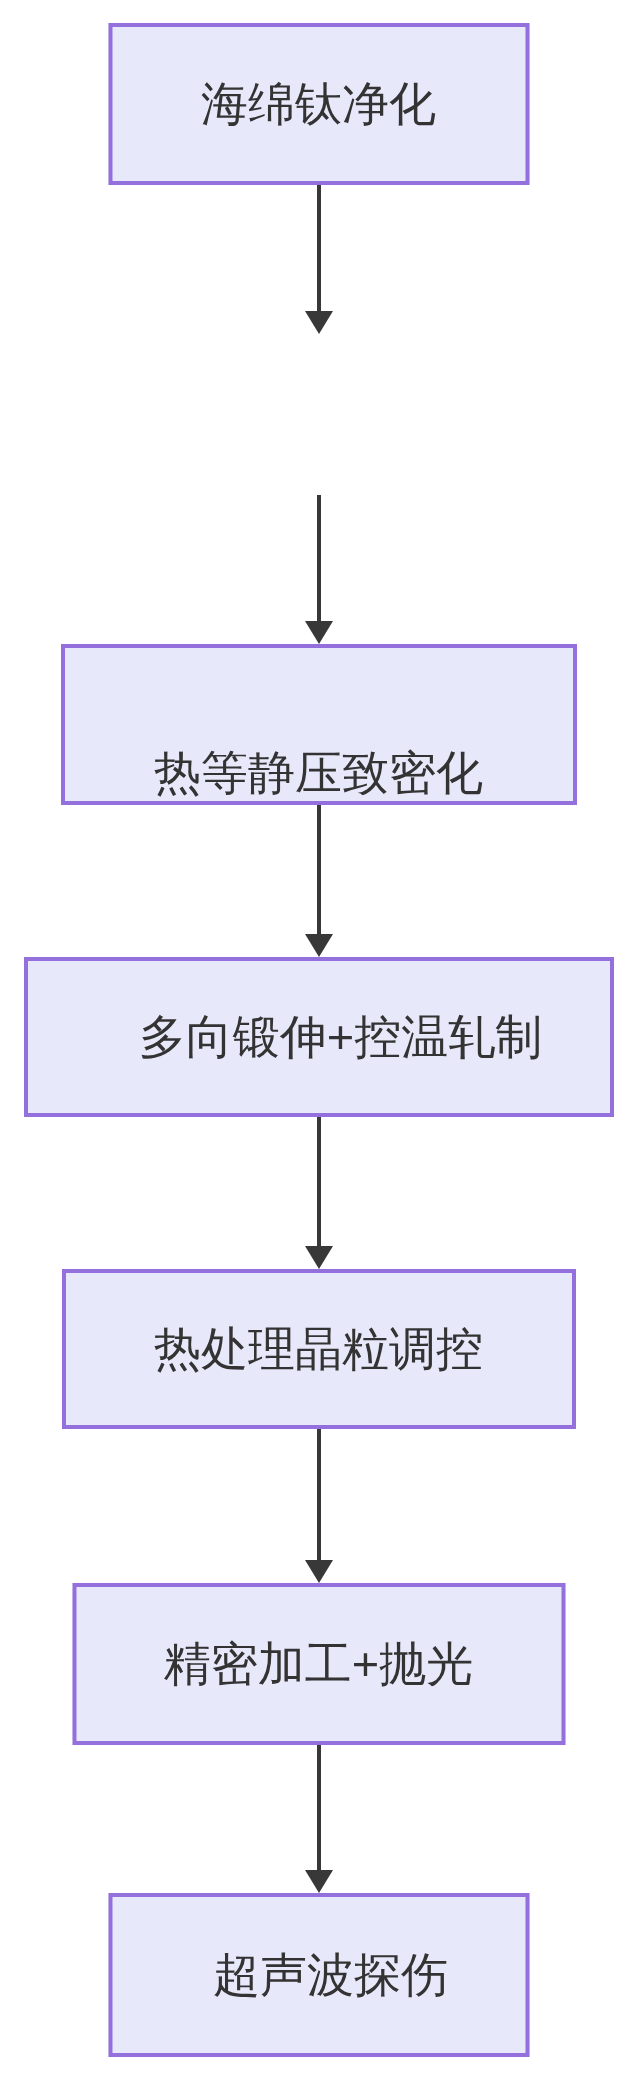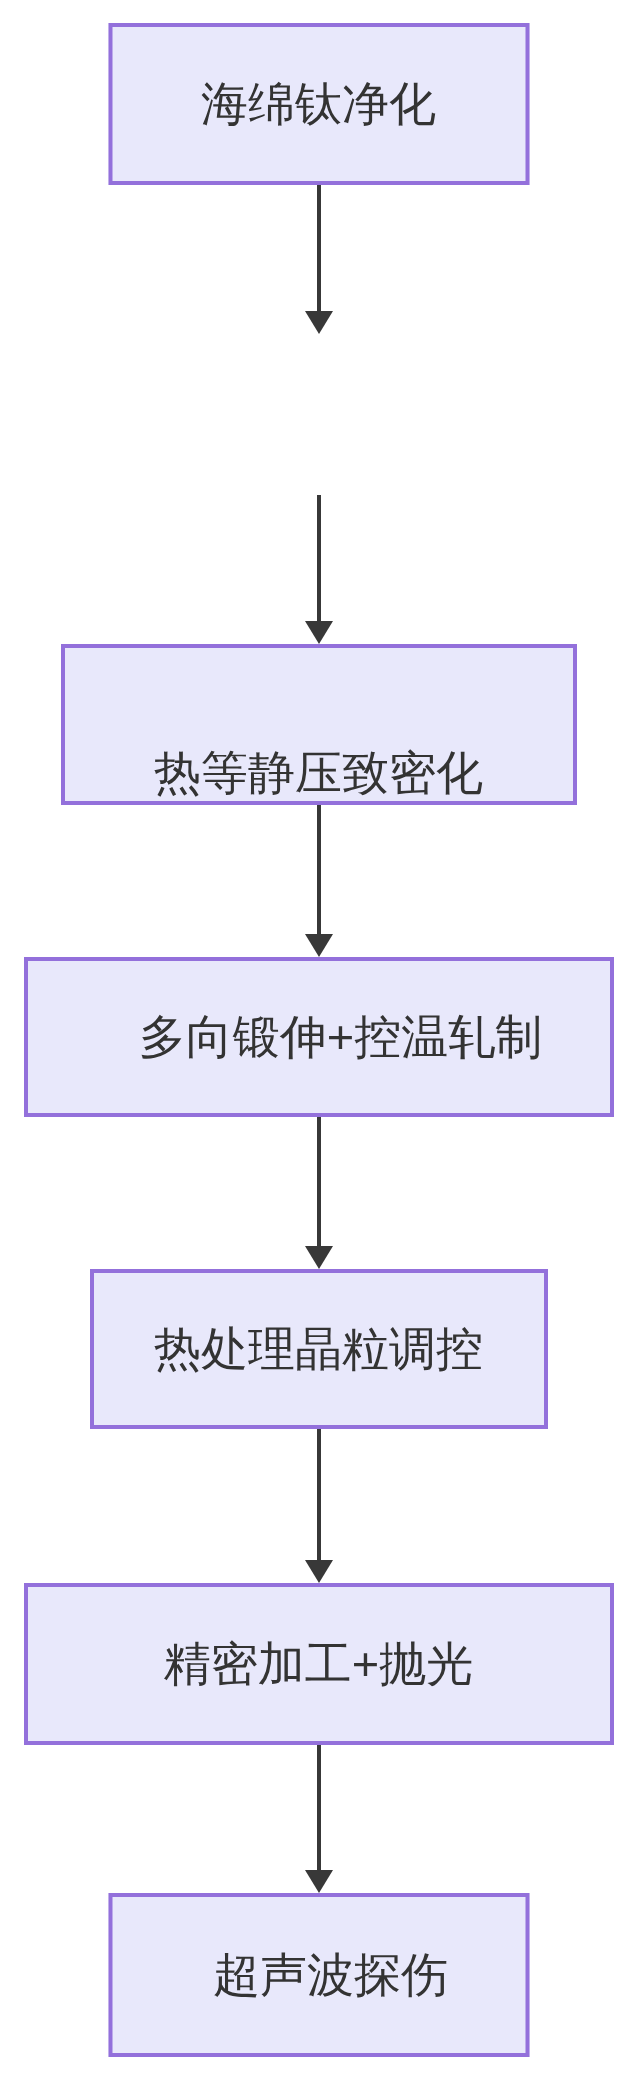--- a/index.html
+++ b/index.html
@@ -28,22 +28,22 @@
     color: #333333;
     font-size: 47px;
     line-height: 1.2;
     white-space: nowrap;
     text-align: center;
   }
   .n1 { top: 23px;   width: 421px; height: 162px; }
   .n2 { top: 334px;  width: 516px; height: 161px; }
   .n3 { top: 644px;  width: 516px; height: 161px; align-items: flex-end; }
   .n4 { top: 957px;  width: 590px; height: 160px; padding-left: 44px; }
-  .n5 { top: 1269px; width: 458px; height: 160px; }
-  .n6 { top: 1583px; width: 590px; height: 162px; }
+  .n5 { top: 1269px; width: 514px; height: 160px; }
+  .n6 { top: 1583px; width: 493px; height: 162px; }
   .n7 { top: 1893px; width: 421px; height: 164px; padding-left: 24px; }
 
   .arrow {
     position: absolute;
     left: 50%;
     transform: translateX(-50%);
     display: flex;
     flex-direction: column;
     align-items: center;
   }

